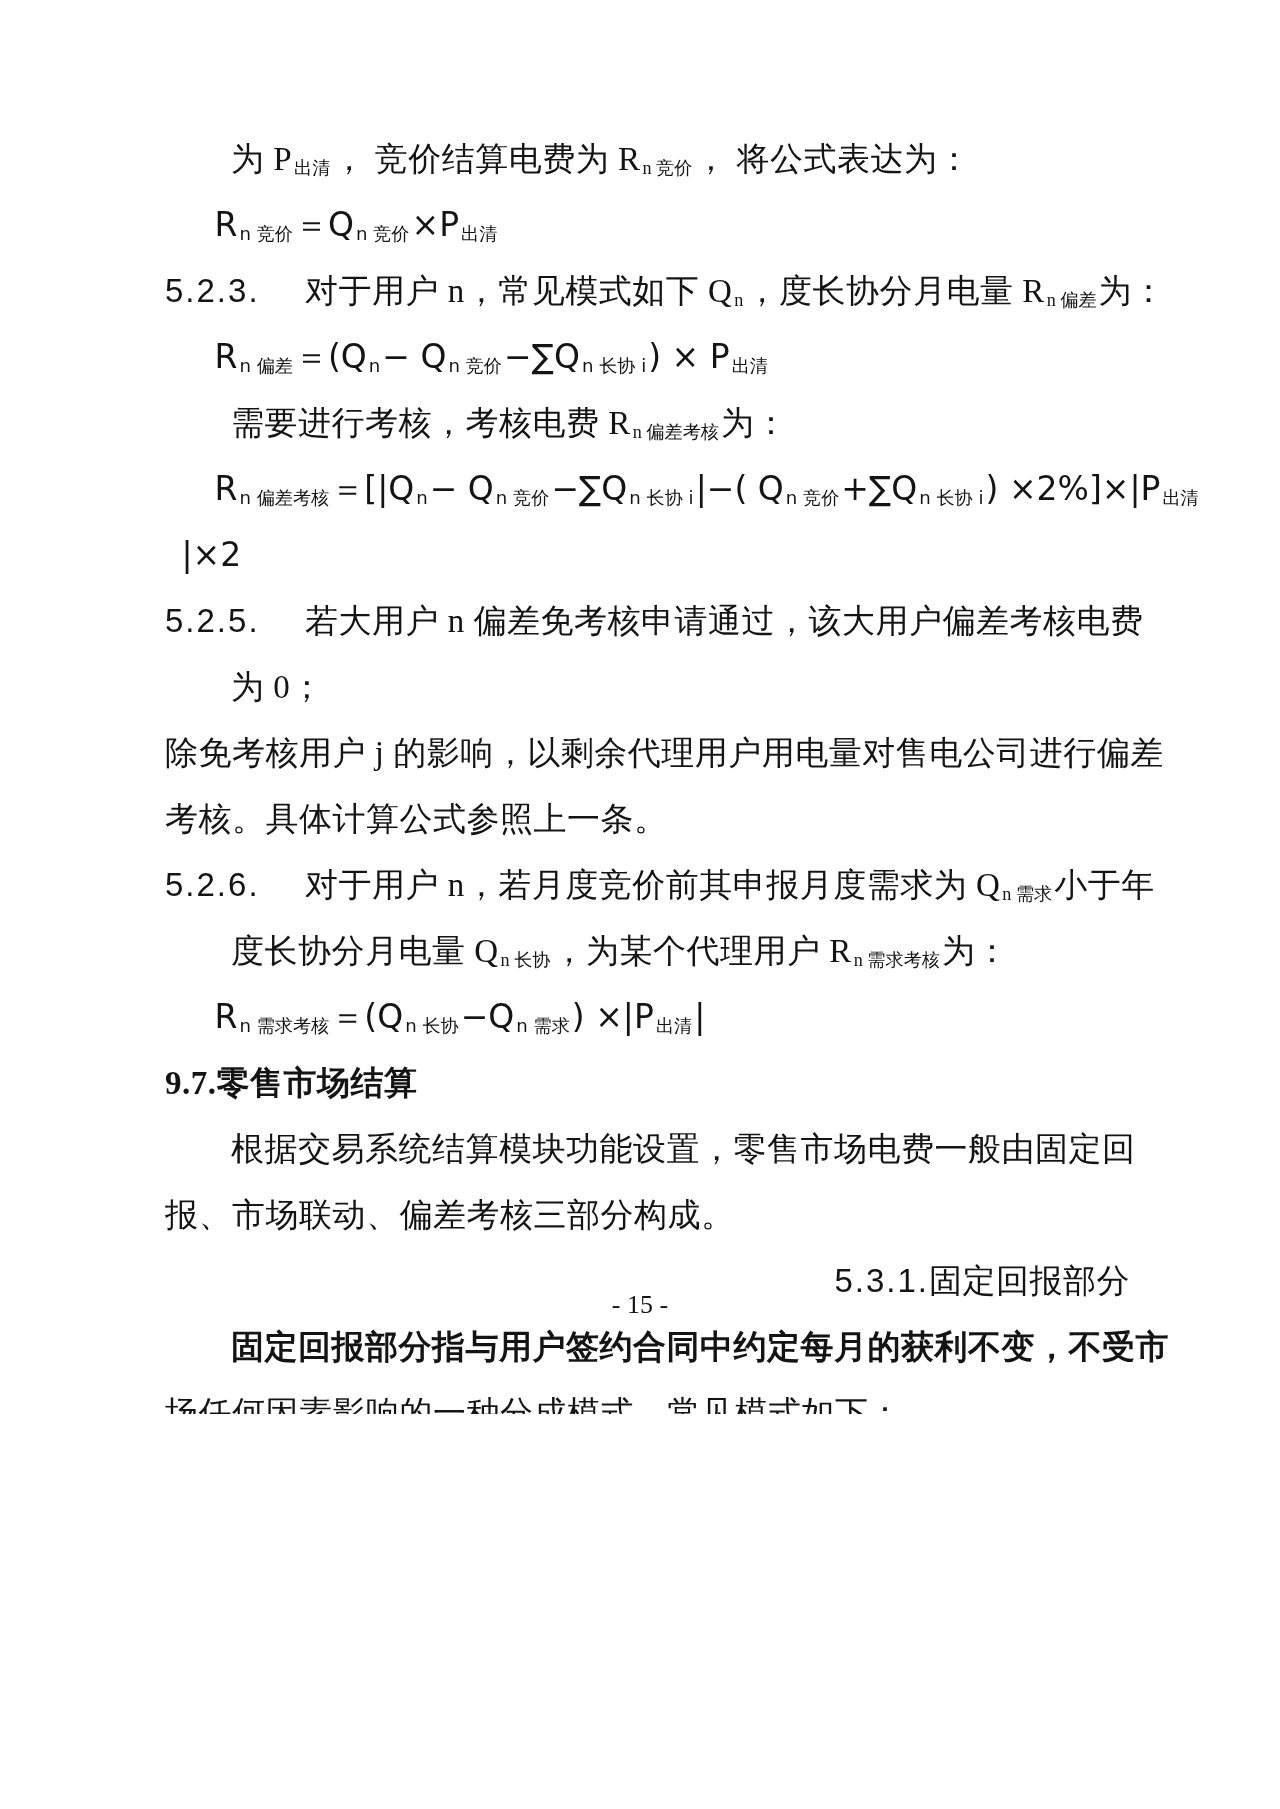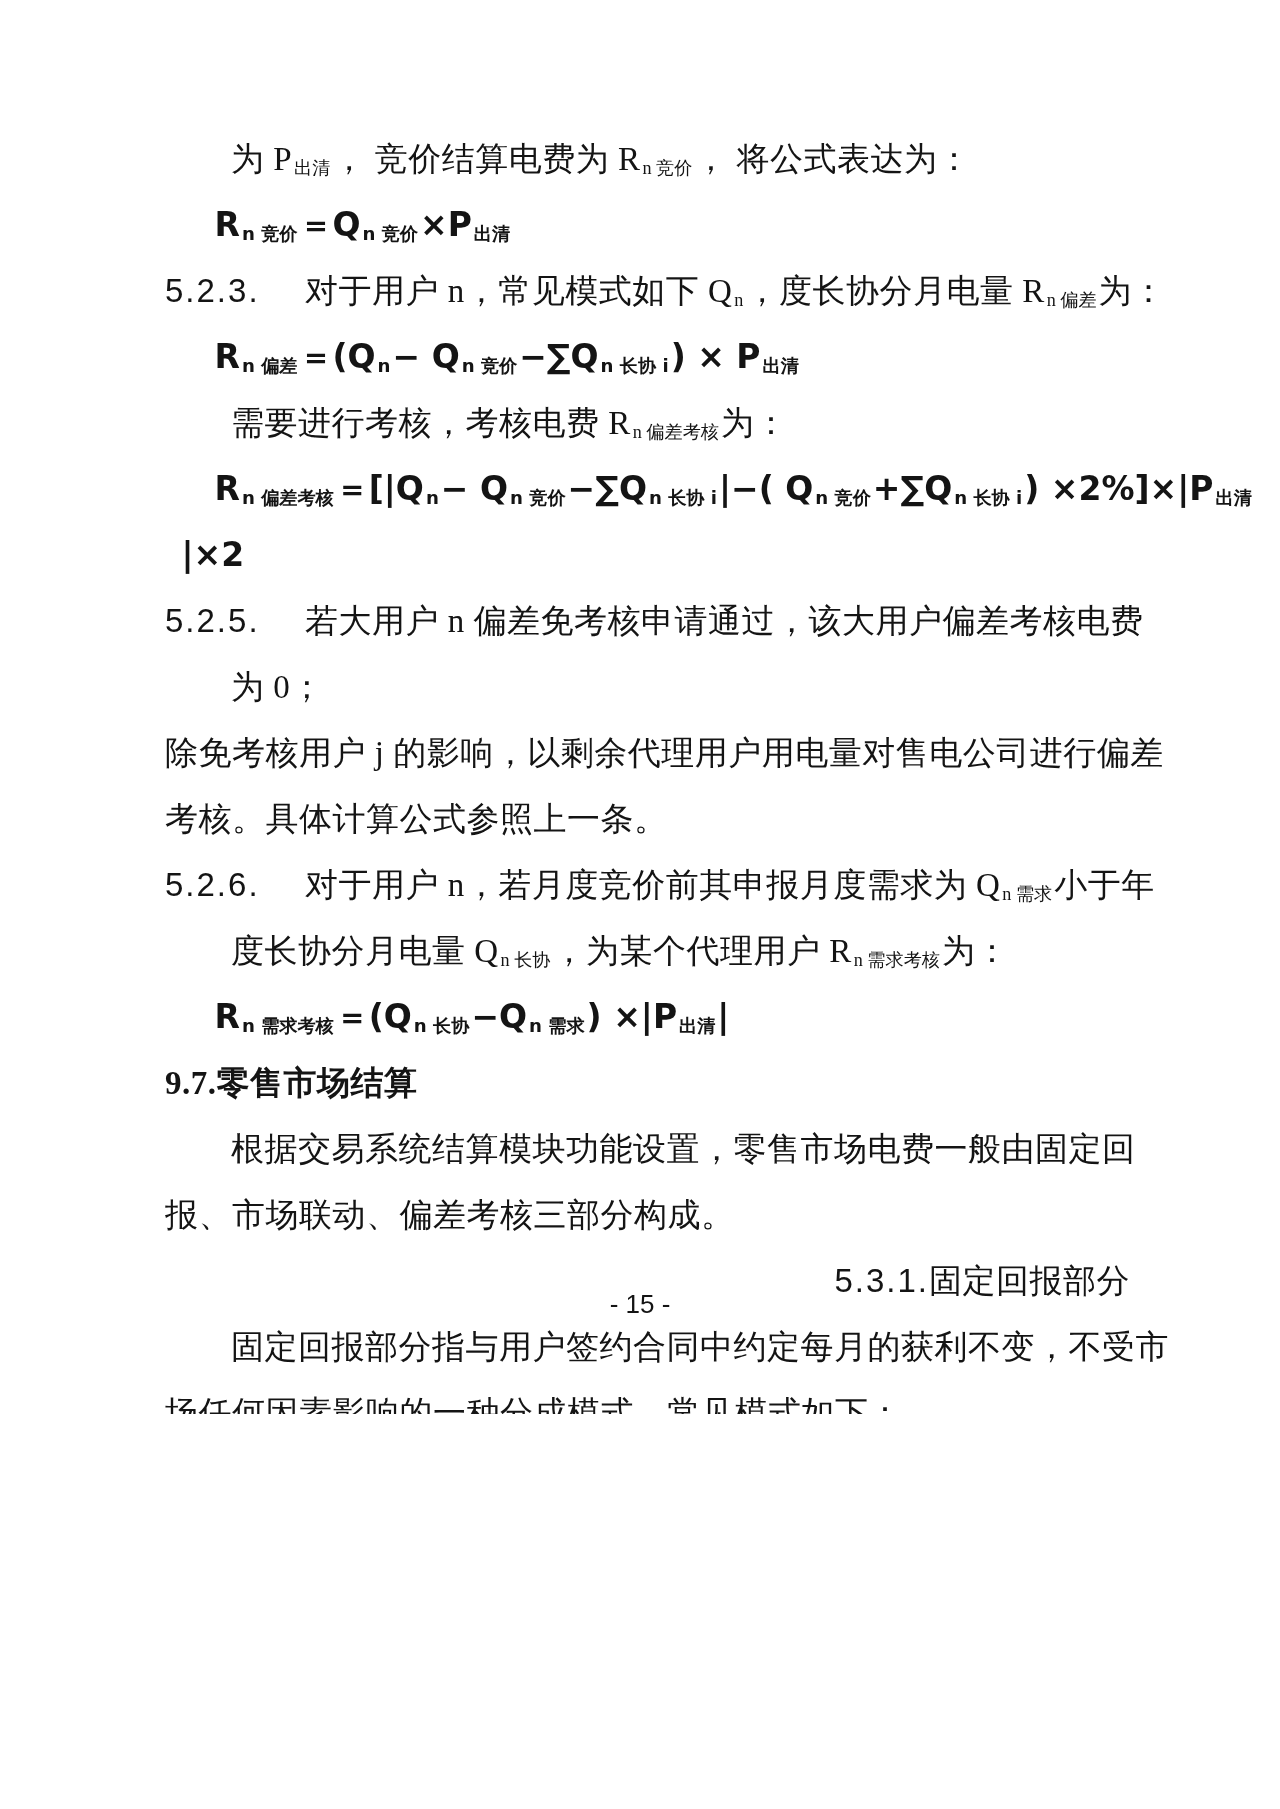--- a/index.html
+++ b/index.html
@@ -20,21 +20,21 @@
   }
   .line {
     height:66px;
     line-height:66px;
     font-size:33px;
     white-space:nowrap;
     letter-spacing:0.5px;
   }
   .line.formula {
     font-family:"DejaVu Sans","Liberation Sans",sans-serif;
-    font-weight:bold;
+    font-weight:normal;
     letter-spacing:0;
   }
   .line.heading {
     font-weight:bold;
   }
   .sec-num {
     display:inline-block;
     min-width:140px;
     font-family:"Liberation Sans","DejaVu Sans",sans-serif;
     letter-spacing:2px;
@@ -45,21 +45,21 @@
     margin:0 2px;
     letter-spacing:0;
   }
   .footer {
     position:absolute;
     bottom:94px;
     left:0;
     width:100%;
     text-align:center;
     font-size:26px;
-    font-family:Liberation Sans, sans-serif;
+    font-family:Liberation Serif, serif;
     color:#141414;
     margin-top:27px;
   }
 </style>
 </head>
 <body>
 
 <div class="page">
   <div class="content">
       <div class="line body" style="padding-left: 2em;"><span>为 P</span><span class="sub">出清</span><span>， 竞价结算电费为 R</span><span class="sub">n 竞价</span><span>， 将公式表达为：</span></div>
@@ -73,17 +73,17 @@
       <div class="line body" style="padding-left: 2em;"><span>为 0；</span></div>
       <div class="line body" style="padding-left: 0em;"><span>除免考核用户 j 的影响，以剩余代理用户用电量对售电公司进行偏差</span></div>
       <div class="line body" style="padding-left: 0em;"><span>考核。具体计算公式参照上一条。</span></div>
       <div class="line section" style="padding-left: 0em;"><span class="sec-num">5.2.6.</span><span>对于用户 n，若月度竞价前其申报月度需求为 Q</span><span class="sub">n 需求</span><span>小于年</span></div>
       <div class="line body" style="padding-left: 2em;"><span>度长协分月电量 Q</span><span class="sub">n 长协</span><span>，为某个代理用户 R</span><span class="sub">n 需求考核</span><span>为：</span></div>
       <div class="line formula" style="padding-left: 1.5em;"><span>R</span><span class="sub">n 需求考核</span><span>＝(Q</span><span class="sub">n 长协</span><span>−Q</span><span class="sub">n 需求</span><span>)  ×|P</span><span class="sub">出清</span><span>|</span></div>
       <div class="line heading" style="padding-left: 0em;"><span>9.7.零售市场结算</span></div>
       <div class="line body" style="padding-left: 2em;"><span>根据交易系统结算模块功能设置，零售市场电费一般由固定回</span></div>
       <div class="line body" style="padding-left: 0em;"><span>报、市场联动、偏差考核三部分构成。</span></div>
       <div class="line section" style="padding-left: 0em; text-align: right;"><span class="sec-num">5.3.1.</span><span>固定回报部分</span></div>
-      <div class="line body" style="padding-left: 2em;"><span>固定回报部分指与用户签约合同中约定每月的获利不变，不受市</span></div>
+      <div class="line body" style="padding-left: 2em; font-weight: bold;"><span>固定回报部分指与用户签约合同中约定每月的获利不变，不受市</span></div>
       <div class="line body" style="padding-left: 0em;"><span>场任何因素影响的一种分成模式。常见模式如下：</span></div>
     </div>
   <div class="footer">- 15 -</div>
 </div>
 
 </body></html>

